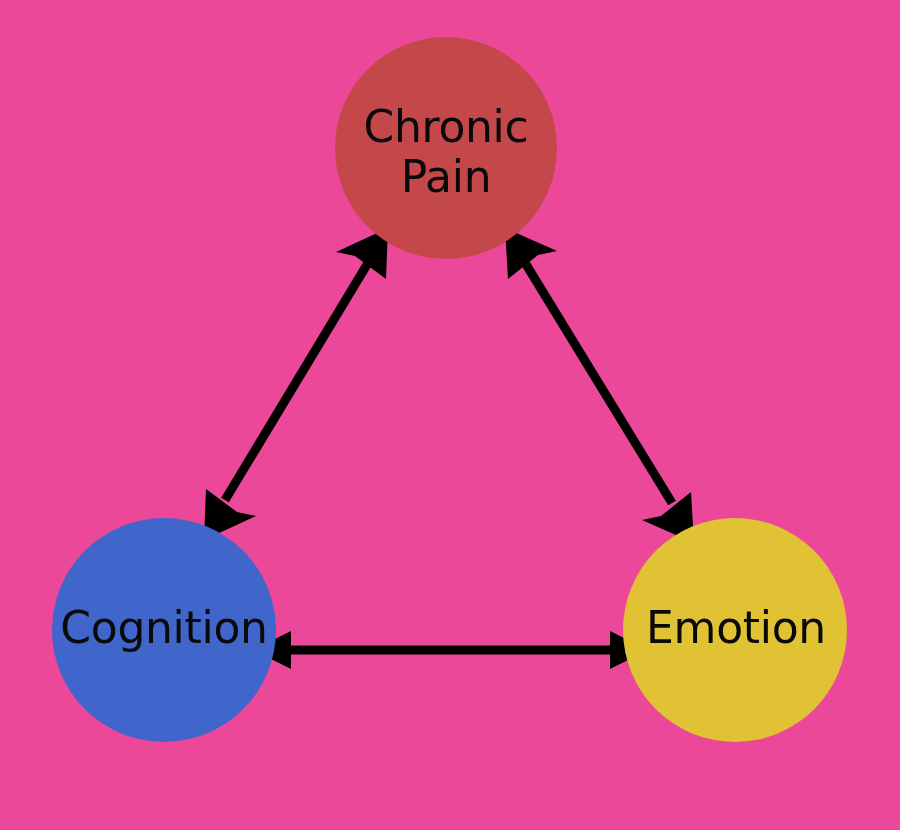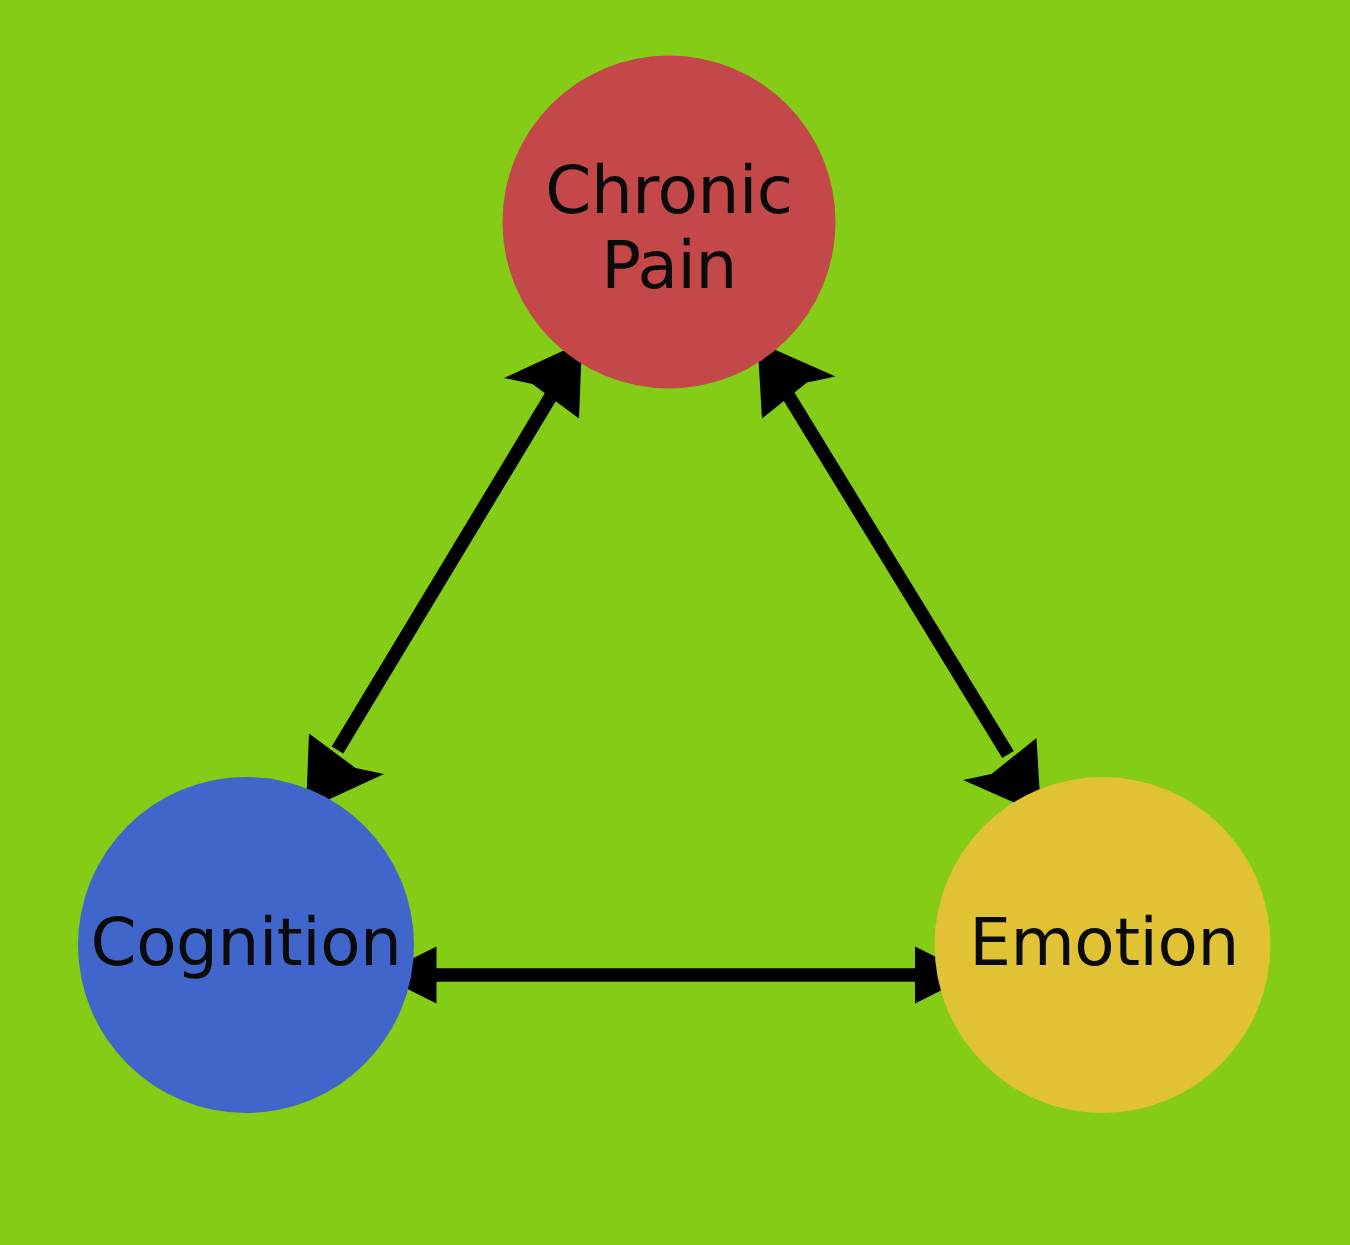--- a/index.html
+++ b/index.html
@@ -11,21 +11,21 @@
     width: 900px;
     height: 830px;
     background: #f7f7f7;
     font-family: "DejaVu Sans", "Liberation Sans", sans-serif;
     overflow: hidden;
   }
   #diagram-root {
     position: relative;
     width: 900px;
     height: 830px;
-    background: #84cc16;
+    background: #ec4899;
   }
   #diagram-svg {
     position: absolute;
     left: 0;
     top: 0;
     width: 900px;
     height: 830px;
     display: block;
   }
   .node-label {

